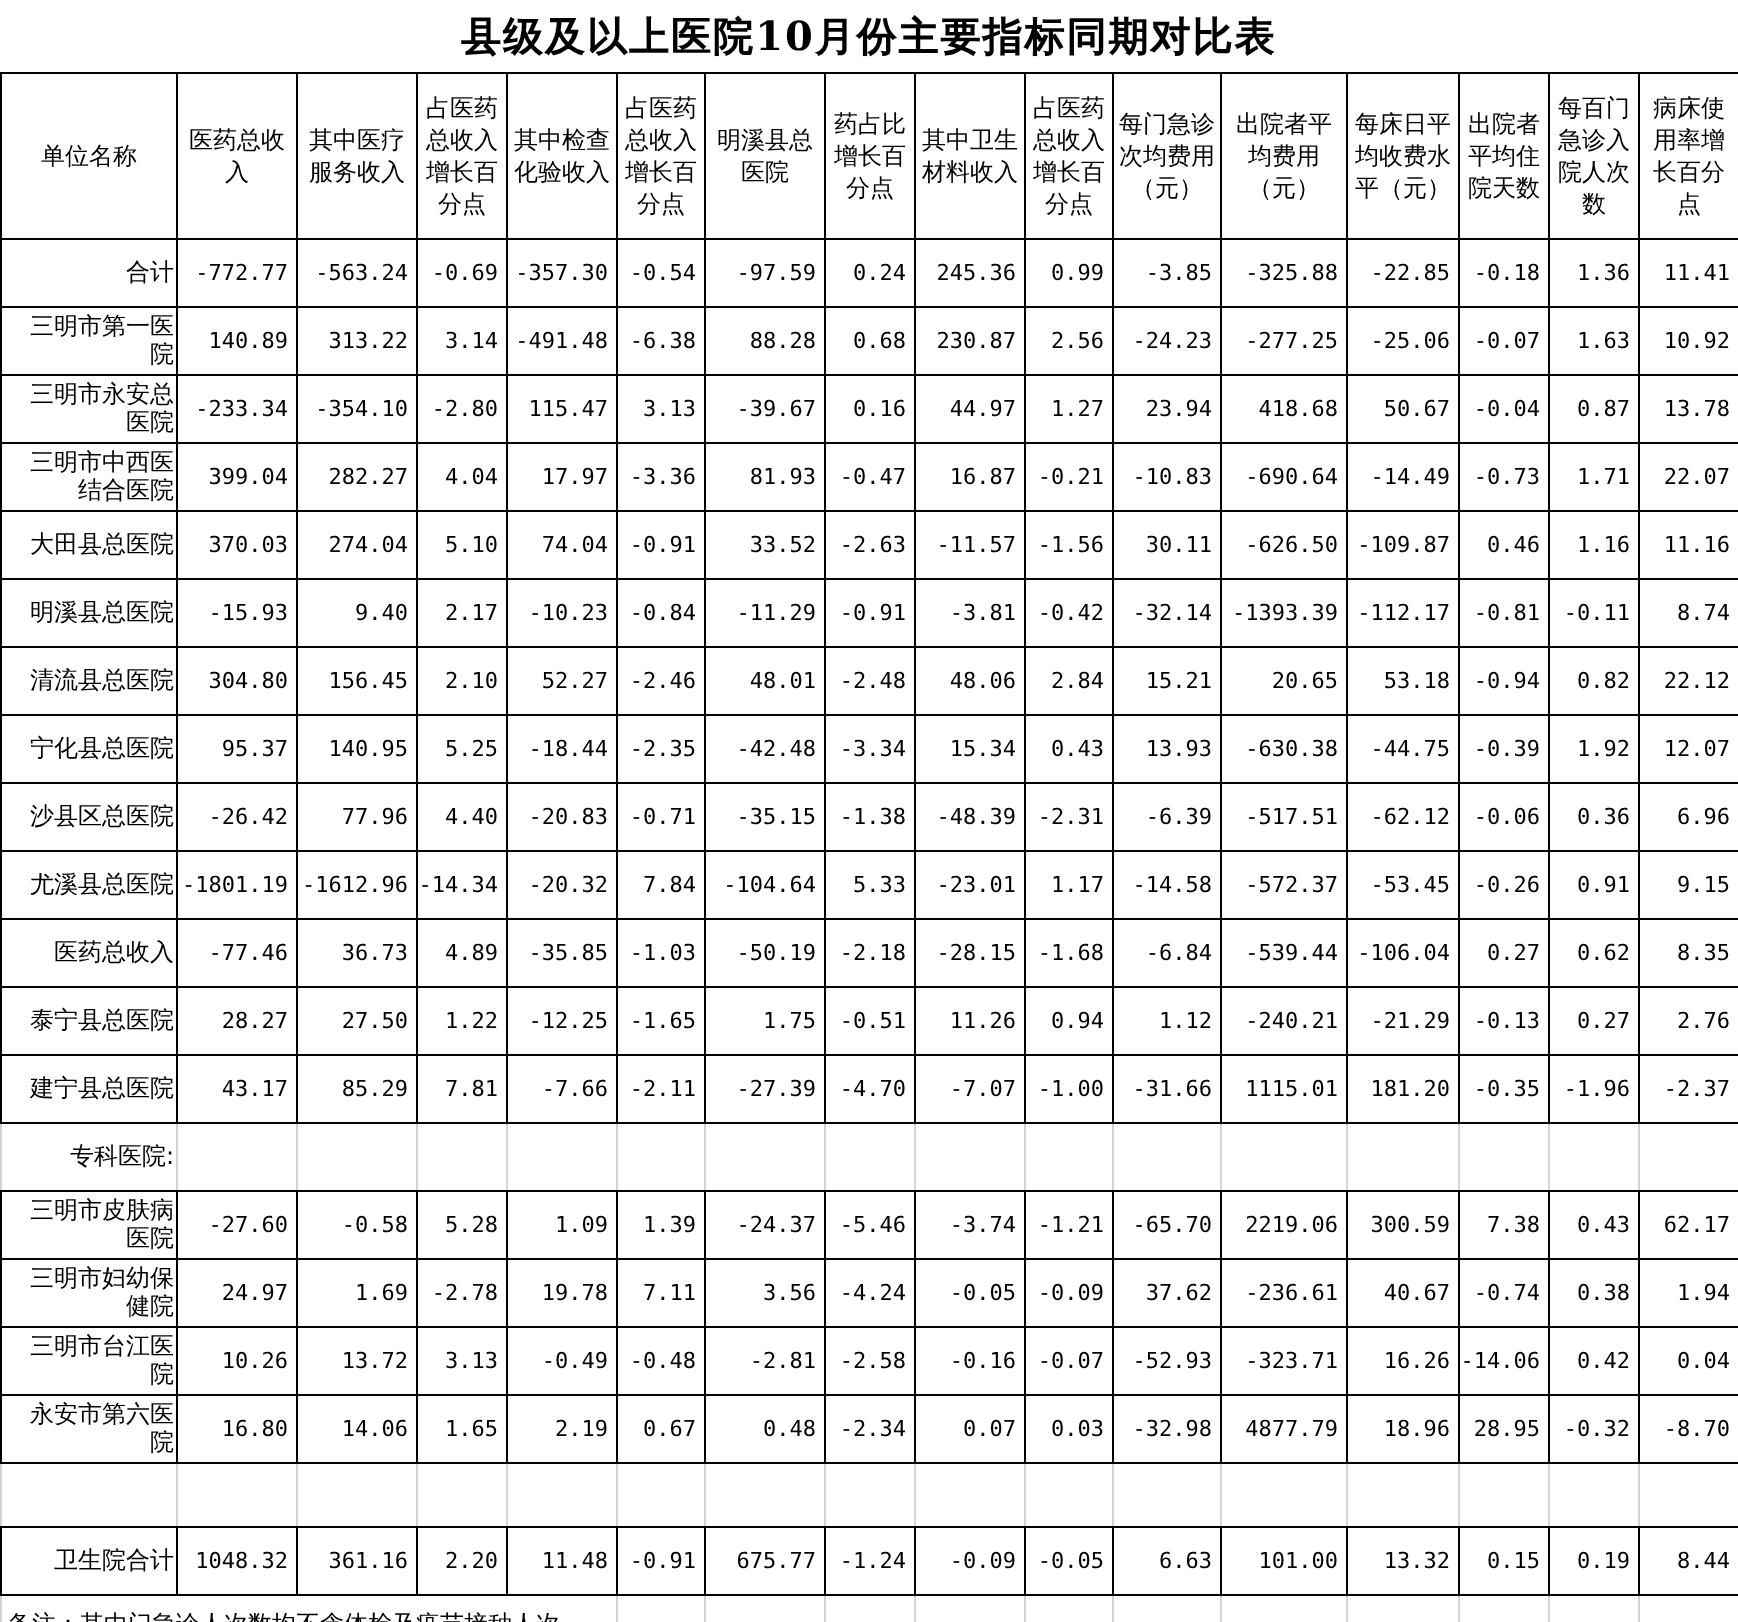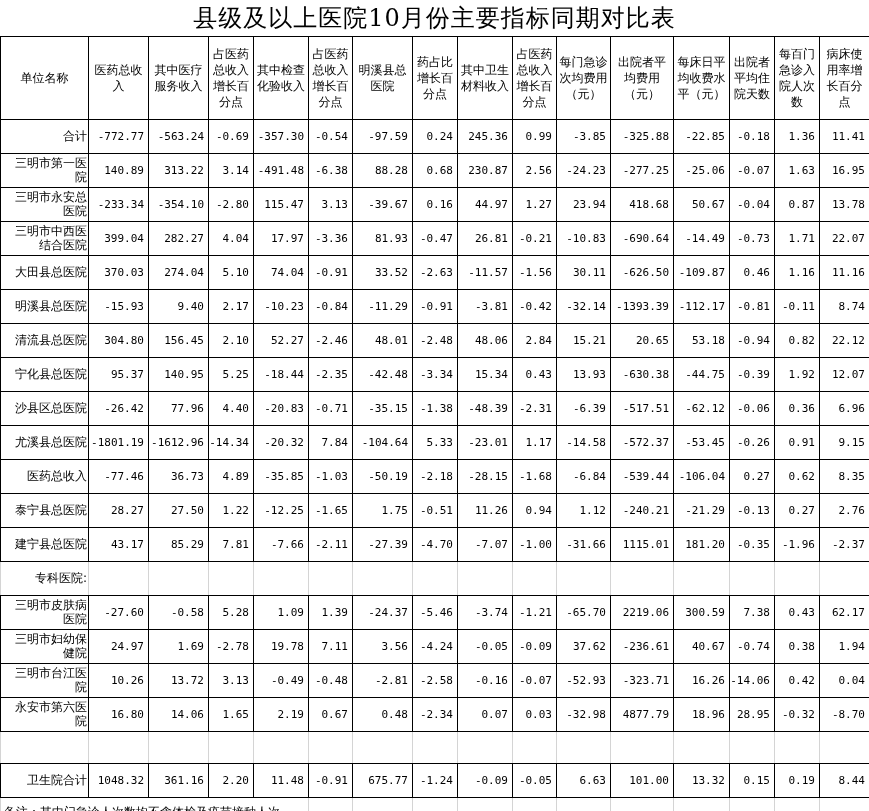--- a/index.html
+++ b/index.html
@@ -6,21 +6,21 @@
   body{
     width:869px;height:811px;
     font-family:"DejaVu Sans",sans-serif;
     color:#000;
     -webkit-font-smoothing:none;
   }
   .title{
     height:36px;
     display:flex;align-items:center;justify-content:center;
     font-family:"DejaVu Serif",serif;
-    font-weight:normal;font-size:24px;letter-spacing:1px;
+    font-weight:bold;font-size:20px;letter-spacing:1px;
   }
   table{
     border-collapse:collapse;table-layout:fixed;
     width:869px;
   }
   th,td{overflow:hidden;}
   th{
     border:1px solid #000;
     font-weight:normal;font-size:12px;line-height:1.35;
     text-align:center;vertical-align:middle;
@@ -123,21 +123,21 @@
         <td class="num">-6.38</td>
         <td class="num">88.28</td>
         <td class="num">0.68</td>
         <td class="num">230.87</td>
         <td class="num">2.56</td>
         <td class="num">-24.23</td>
         <td class="num">-277.25</td>
         <td class="num">-25.06</td>
         <td class="num">-0.07</td>
         <td class="num">1.63</td>
-        <td class="num">16.95</td>
+        <td class="num">10.92</td>
       </tr>
       <tr>
         <td class="name">三明市永安总医院</td>
         <td class="num">-233.34</td>
         <td class="num">-354.10</td>
         <td class="num">-2.80</td>
         <td class="num">115.47</td>
         <td class="num">3.13</td>
         <td class="num">-39.67</td>
         <td class="num">0.16</td>
@@ -152,21 +152,21 @@
       </tr>
       <tr>
         <td class="name">三明市中西医结合医院</td>
         <td class="num">399.04</td>
         <td class="num">282.27</td>
         <td class="num">4.04</td>
         <td class="num">17.97</td>
         <td class="num">-3.36</td>
         <td class="num">81.93</td>
         <td class="num">-0.47</td>
-        <td class="num">26.81</td>
+        <td class="num">16.87</td>
         <td class="num">-0.21</td>
         <td class="num">-10.83</td>
         <td class="num">-690.64</td>
         <td class="num">-14.49</td>
         <td class="num">-0.73</td>
         <td class="num">1.71</td>
         <td class="num">22.07</td>
       </tr>
       <tr>
         <td class="name">大田县总医院</td>

